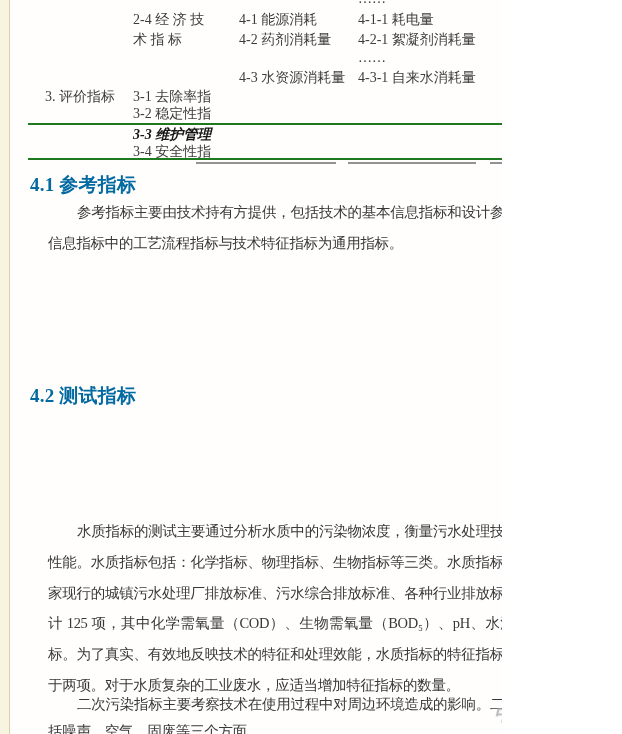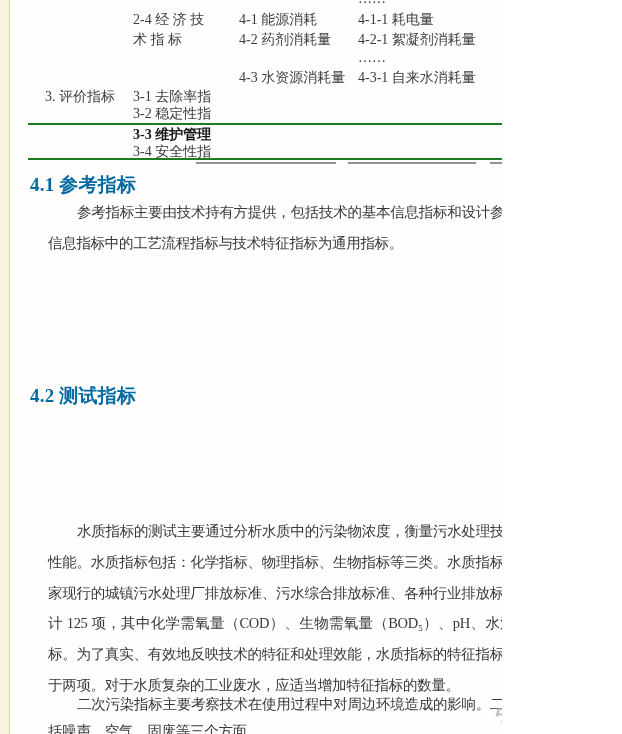--- a/index.html
+++ b/index.html
@@ -24,21 +24,21 @@
   .c42{left:239px;top:32px;}
   .c43{left:239px;top:70px;}
   .c411{left:358px;top:12px;}
   .c421{left:358px;top:32px;text-align:right;}
   .dots-mid{left:358px;top:50px;}
   .c431{left:358px;top:70px;}
   .gen1{left:542px;top:12px;}
   .c3{left:45px;top:89px;}
   .c31{left:133px;top:89px;}
   .c32{left:133px;top:106px;}
-  .c33{left:133px;top:127px;}
+  .c33{left:133px;top:127px;font-style:italic;}
   .gen2{left:542px;top:127px;}
   .c34{left:133px;top:144px;}
   .green-line{position:absolute;left:28px;width:594px;height:2px;background:#1f7a1f;}
   .green-line.top{top:123px;}
   .green-line.bottom{top:158px;}
   .gray-seg{position:absolute;top:162px;height:2px;background:#6e6e6e;opacity:.75;}
   .g1{left:196px;width:140px;}
   .g2{left:348px;width:128px;}
   .g3{left:490px;width:66px;}
   .g4{left:562px;width:60px;}

